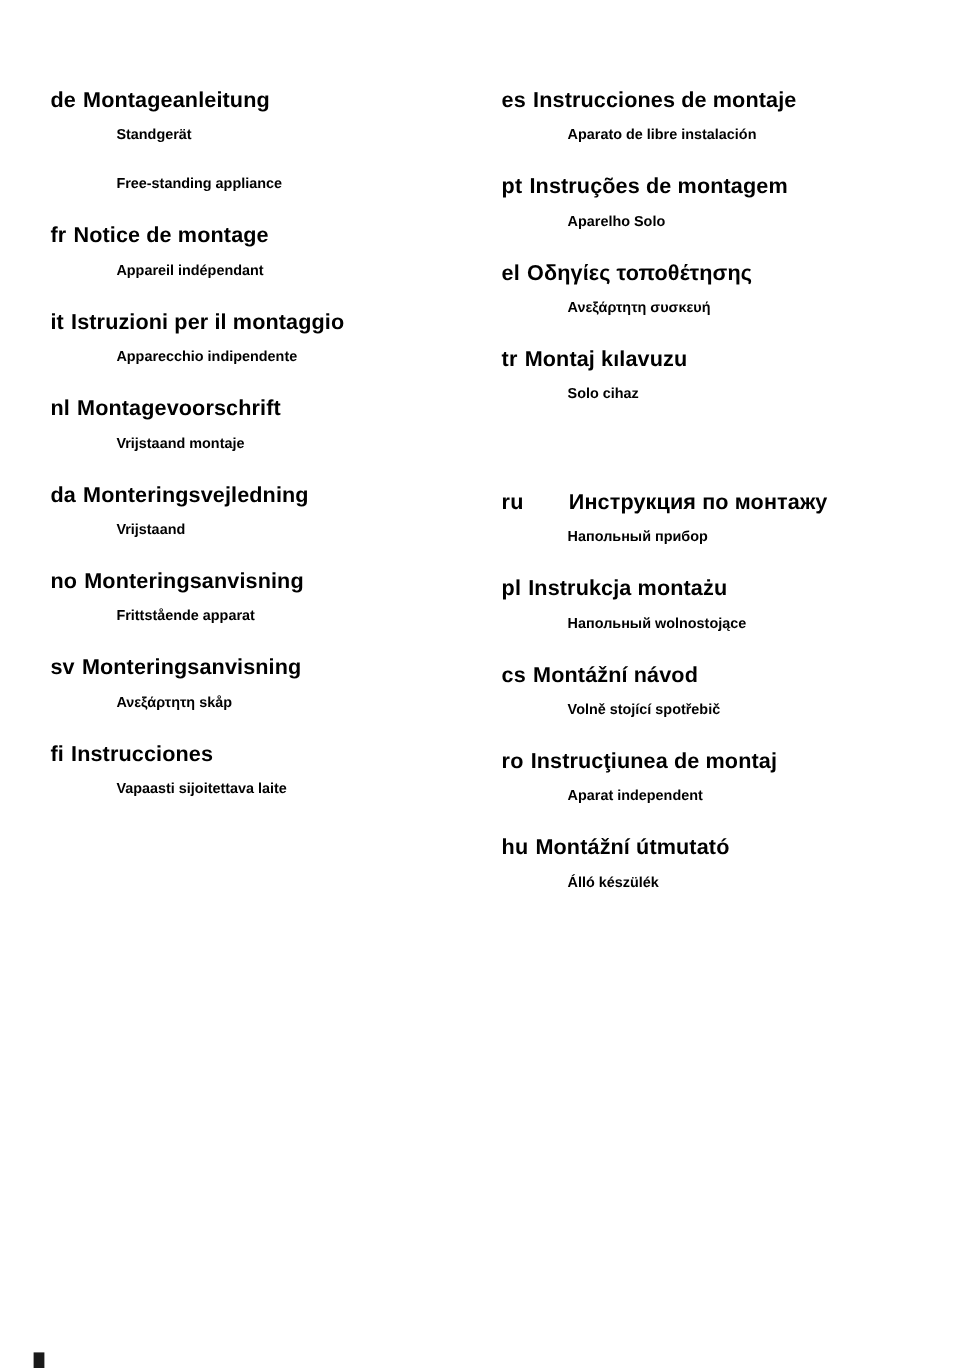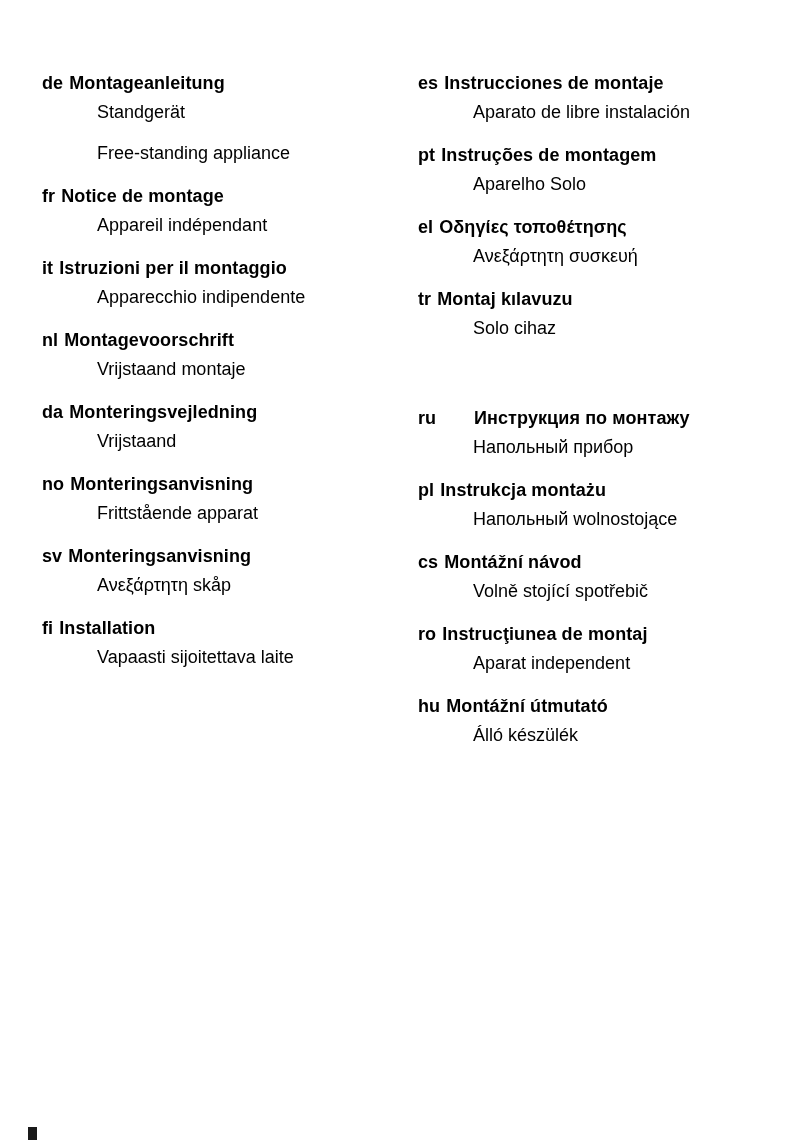--- a/index.html
+++ b/index.html
@@ -40,25 +40,25 @@
     display: inline-block;
   }
   .code.tabbed {
     min-width: 50px;
     margin-top: 47px;
   }
   .title {
     margin-left: 6px;
   }
   .subtitle {
-    font-size: 18px;
+    font-size: 12px;
     line-height: 19px;
     margin-top: 8px;
     padding-left: 55px;
-    font-weight: normal;
+    font-weight: bold;
     white-space: nowrap;
   }
   .corner-mark {
     position: absolute;
     left: 28px;
     bottom: 0px;
     width: 9px;
     height: 13px;
     background: #1a1a1a;
   }
@@ -103,21 +103,21 @@
       <div class="title-line"><span class="code">no</span><span class="title">Monteringsanvisning</span></div>
       <div class="subtitle">Frittstående apparat</div>
     </div>
 
     <div class="item">
       <div class="title-line"><span class="code">sv</span><span class="title">Monteringsanvisning</span></div>
       <div class="subtitle">Ανεξάρτητη skåp</div>
     </div>
 
     <div class="item">
-      <div class="title-line"><span class="code">fi</span><span class="title">Installation</span></div>
+      <div class="title-line"><span class="code">fi</span><span class="title">Instrucciones</span></div>
       <div class="subtitle">Vapaasti sijoitettava laite</div>
     </div>
 
   </div>
 
   <div class="col">
 
     <div class="item">
       <div class="title-line"><span class="code">es</span><span class="title">Instrucciones de montaje</span></div>
       <div class="subtitle">Aparato de libre instalación</div>

